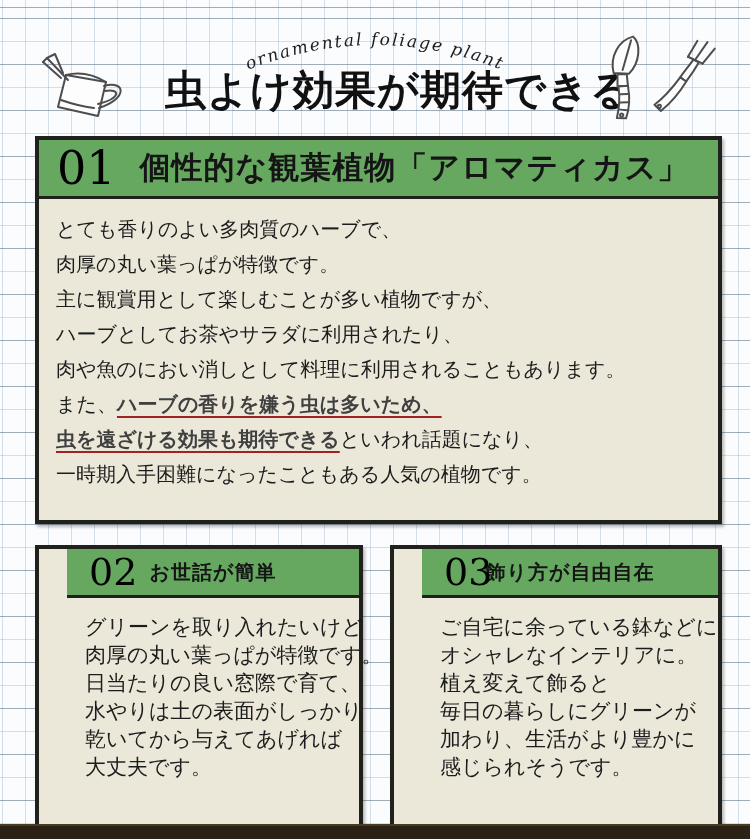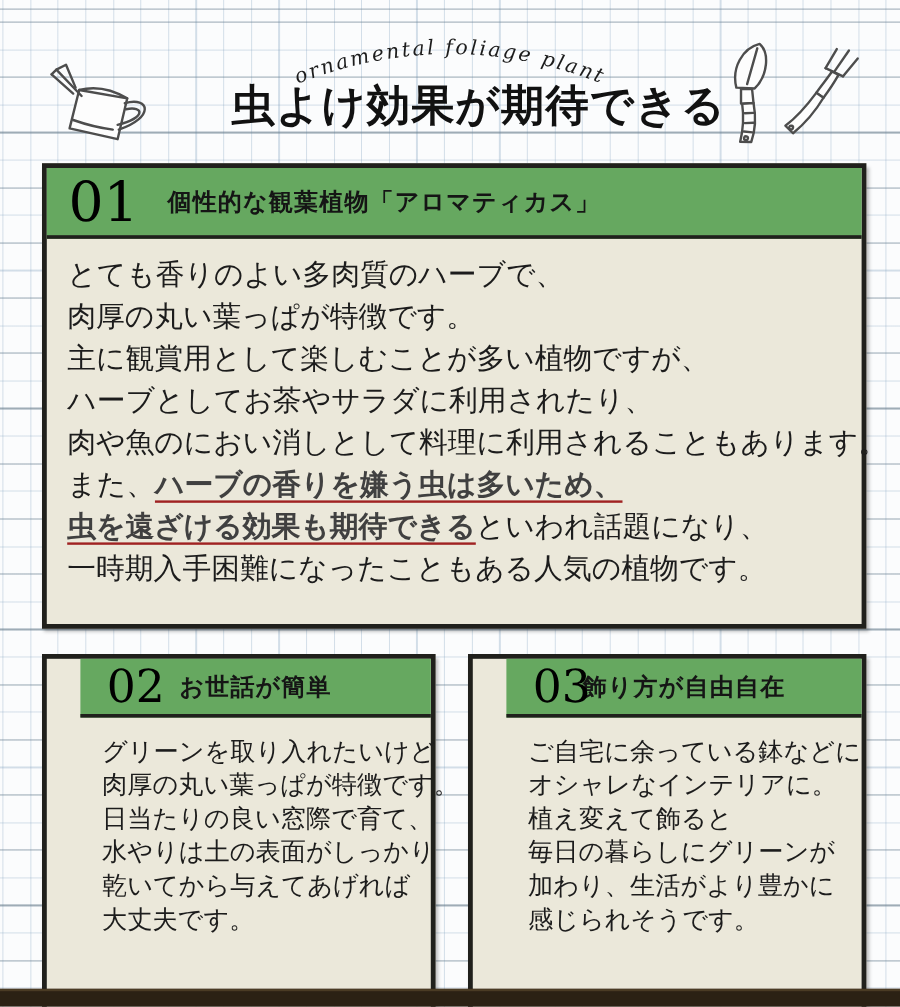--- a/index.html
+++ b/index.html
@@ -17,21 +17,21 @@
   }
 
   
   .arc-svg { position:absolute; top:14px; left:50%; transform:translateX(-50%); }
   .arc-svg text {
     font-family:"DejaVu Serif","Liberation Serif",serif;
     font-style:italic; font-size:17px; letter-spacing:2px; fill:#1c1c1c;
   }
   .page-title {
     position:absolute; top:66px; left:0; width:100%;
-    text-align:center; font-size:36px; font-weight:700;
+    text-align:center; font-size:41px; font-weight:700;
     letter-spacing:1px; color:#111; line-height:1.2;padding-left:48px;
   }
   .sketch { position:absolute; }
   .sketch path, .sketch circle, .sketch line {
     fill:none; stroke:#4d4d4d; stroke-width:2; stroke-linecap:round; stroke-linejoin:round;
   }
   .sketch .fillw { fill:#fdfdfd; }
 
   
   .box {
@@ -46,22 +46,22 @@
   }
   .num {
     font-family:"DejaVu Serif","Liberation Serif",serif;
     font-weight:400; line-height:1; color:#000000;
   }
   .box-title { font-weight:700; color:#151515; }
 
   #box01 { left:35px; top:136px; width:687px; height:388px; }
   #box01 .box-header { height:59px; padding-left:18px; gap:24px; }
   #box01 .num { font-size:46px; }
-  #box01 .box-title { font-size:20px; letter-spacing:1px; }
-  #box01 .box-body { padding:13px 17px 0; font-size:24px; line-height:35px; color:#1c1c1c; }
+  #box01 .box-title { font-size:31px; letter-spacing:1px; }
+  #box01 .box-body { padding:13px 17px 0; font-size:20px; line-height:35px; color:#1c1c1c; }
   #box01 .box-body p { white-space:nowrap; }
 
   .red {
     color:#404040; font-weight:700;
     text-decoration:underline; text-decoration-color:#a02222;
     text-decoration-thickness:2px; text-underline-offset:5px;
   }
 
   .box-sm { top:545px; height:298px;padding-left:28px; }
   #box02 { left:35px;  width:328px; }

